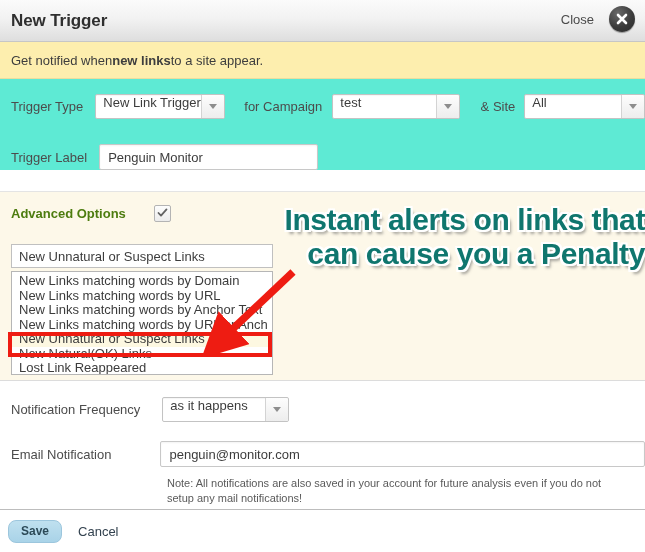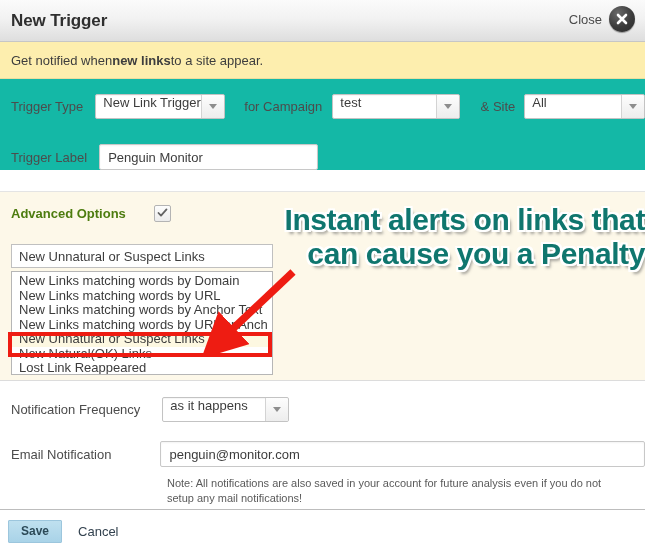--- a/index.html
+++ b/index.html
@@ -33,21 +33,21 @@
     font-weight: bold;
     color: #2f2f2f;
     letter-spacing: -0.1px;
   }
   .close-group {
     position: absolute;
     right: 10px;
     top: 6px;
     display: flex;
     align-items: center;
-    gap: 7px;
+    gap: 15px;
     cursor: pointer;
   }
   .close-label {
     font-size: 13px;
     color: #4a4a4a;
   }
   .close-circle {
     width: 26px;
     height: 26px;
     border-radius: 50%;
@@ -66,21 +66,21 @@
     align-items: center;
     padding-left: 11px;
     box-sizing: border-box;
     font-size: 13px;
     color: #3d3d3d;
   }
   .notice-banner b { font-weight: bold; }
 
   
   .form-area {
-    background: #14b8a6;
+    background: #5eead4;
     padding-top: 13px;
   }
   .row {
     display: flex;
     align-items: center;
     padding-left: 11px;
   }
   .row-label {
     font-size: 13px;
     color: #4c4c4c;
@@ -291,21 +291,21 @@
     border-top: 1px solid #bdbdbd;
     background: #ffffff;
     display: flex;
     align-items: center;
     padding-left: 8px;
     box-sizing: border-box;
   }
   .save-button {
     background: linear-gradient(to bottom, #bfe0ef, #a9d3e8);
     border: 1px solid #9cc6dd;
-    border-radius: 1px;
+    border-radius: 8px;
     padding: 3px 12px 4px;
     font-size: 12px;
     font-weight: bold;
     color: #2c4a58;
     cursor: pointer;
   }
   .cancel-link {
     margin-left: 16px;
     font-size: 13px;
     color: #33424f;

